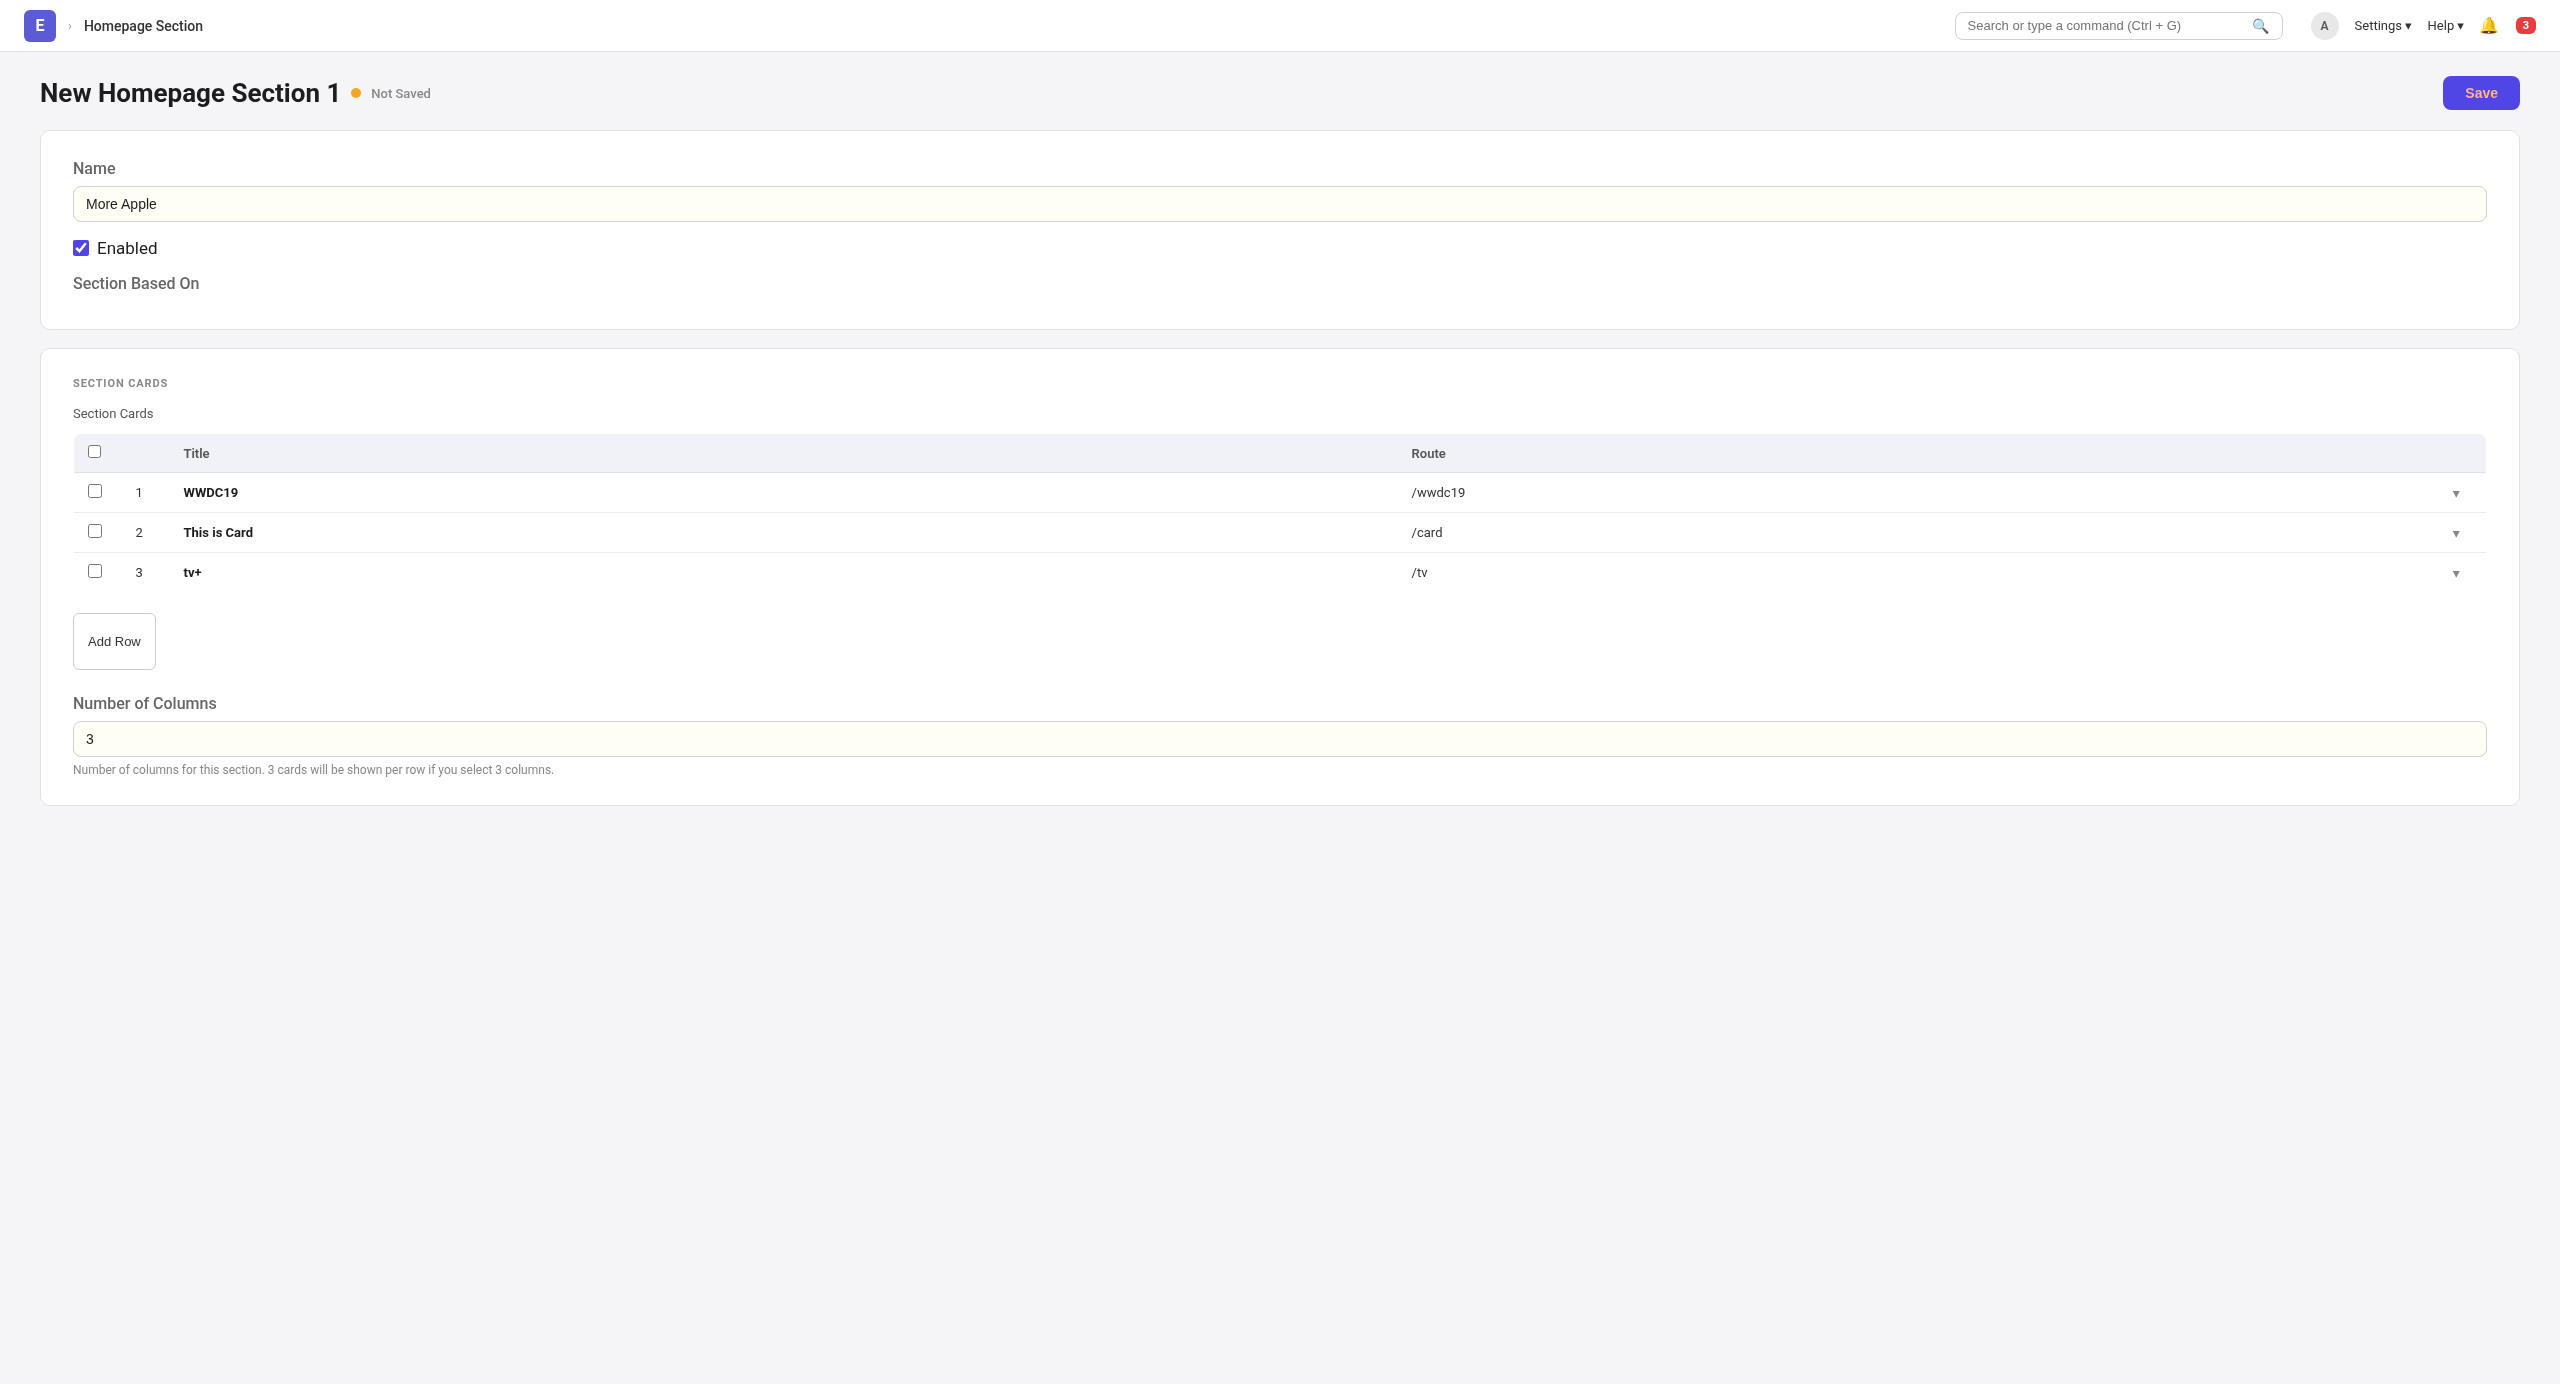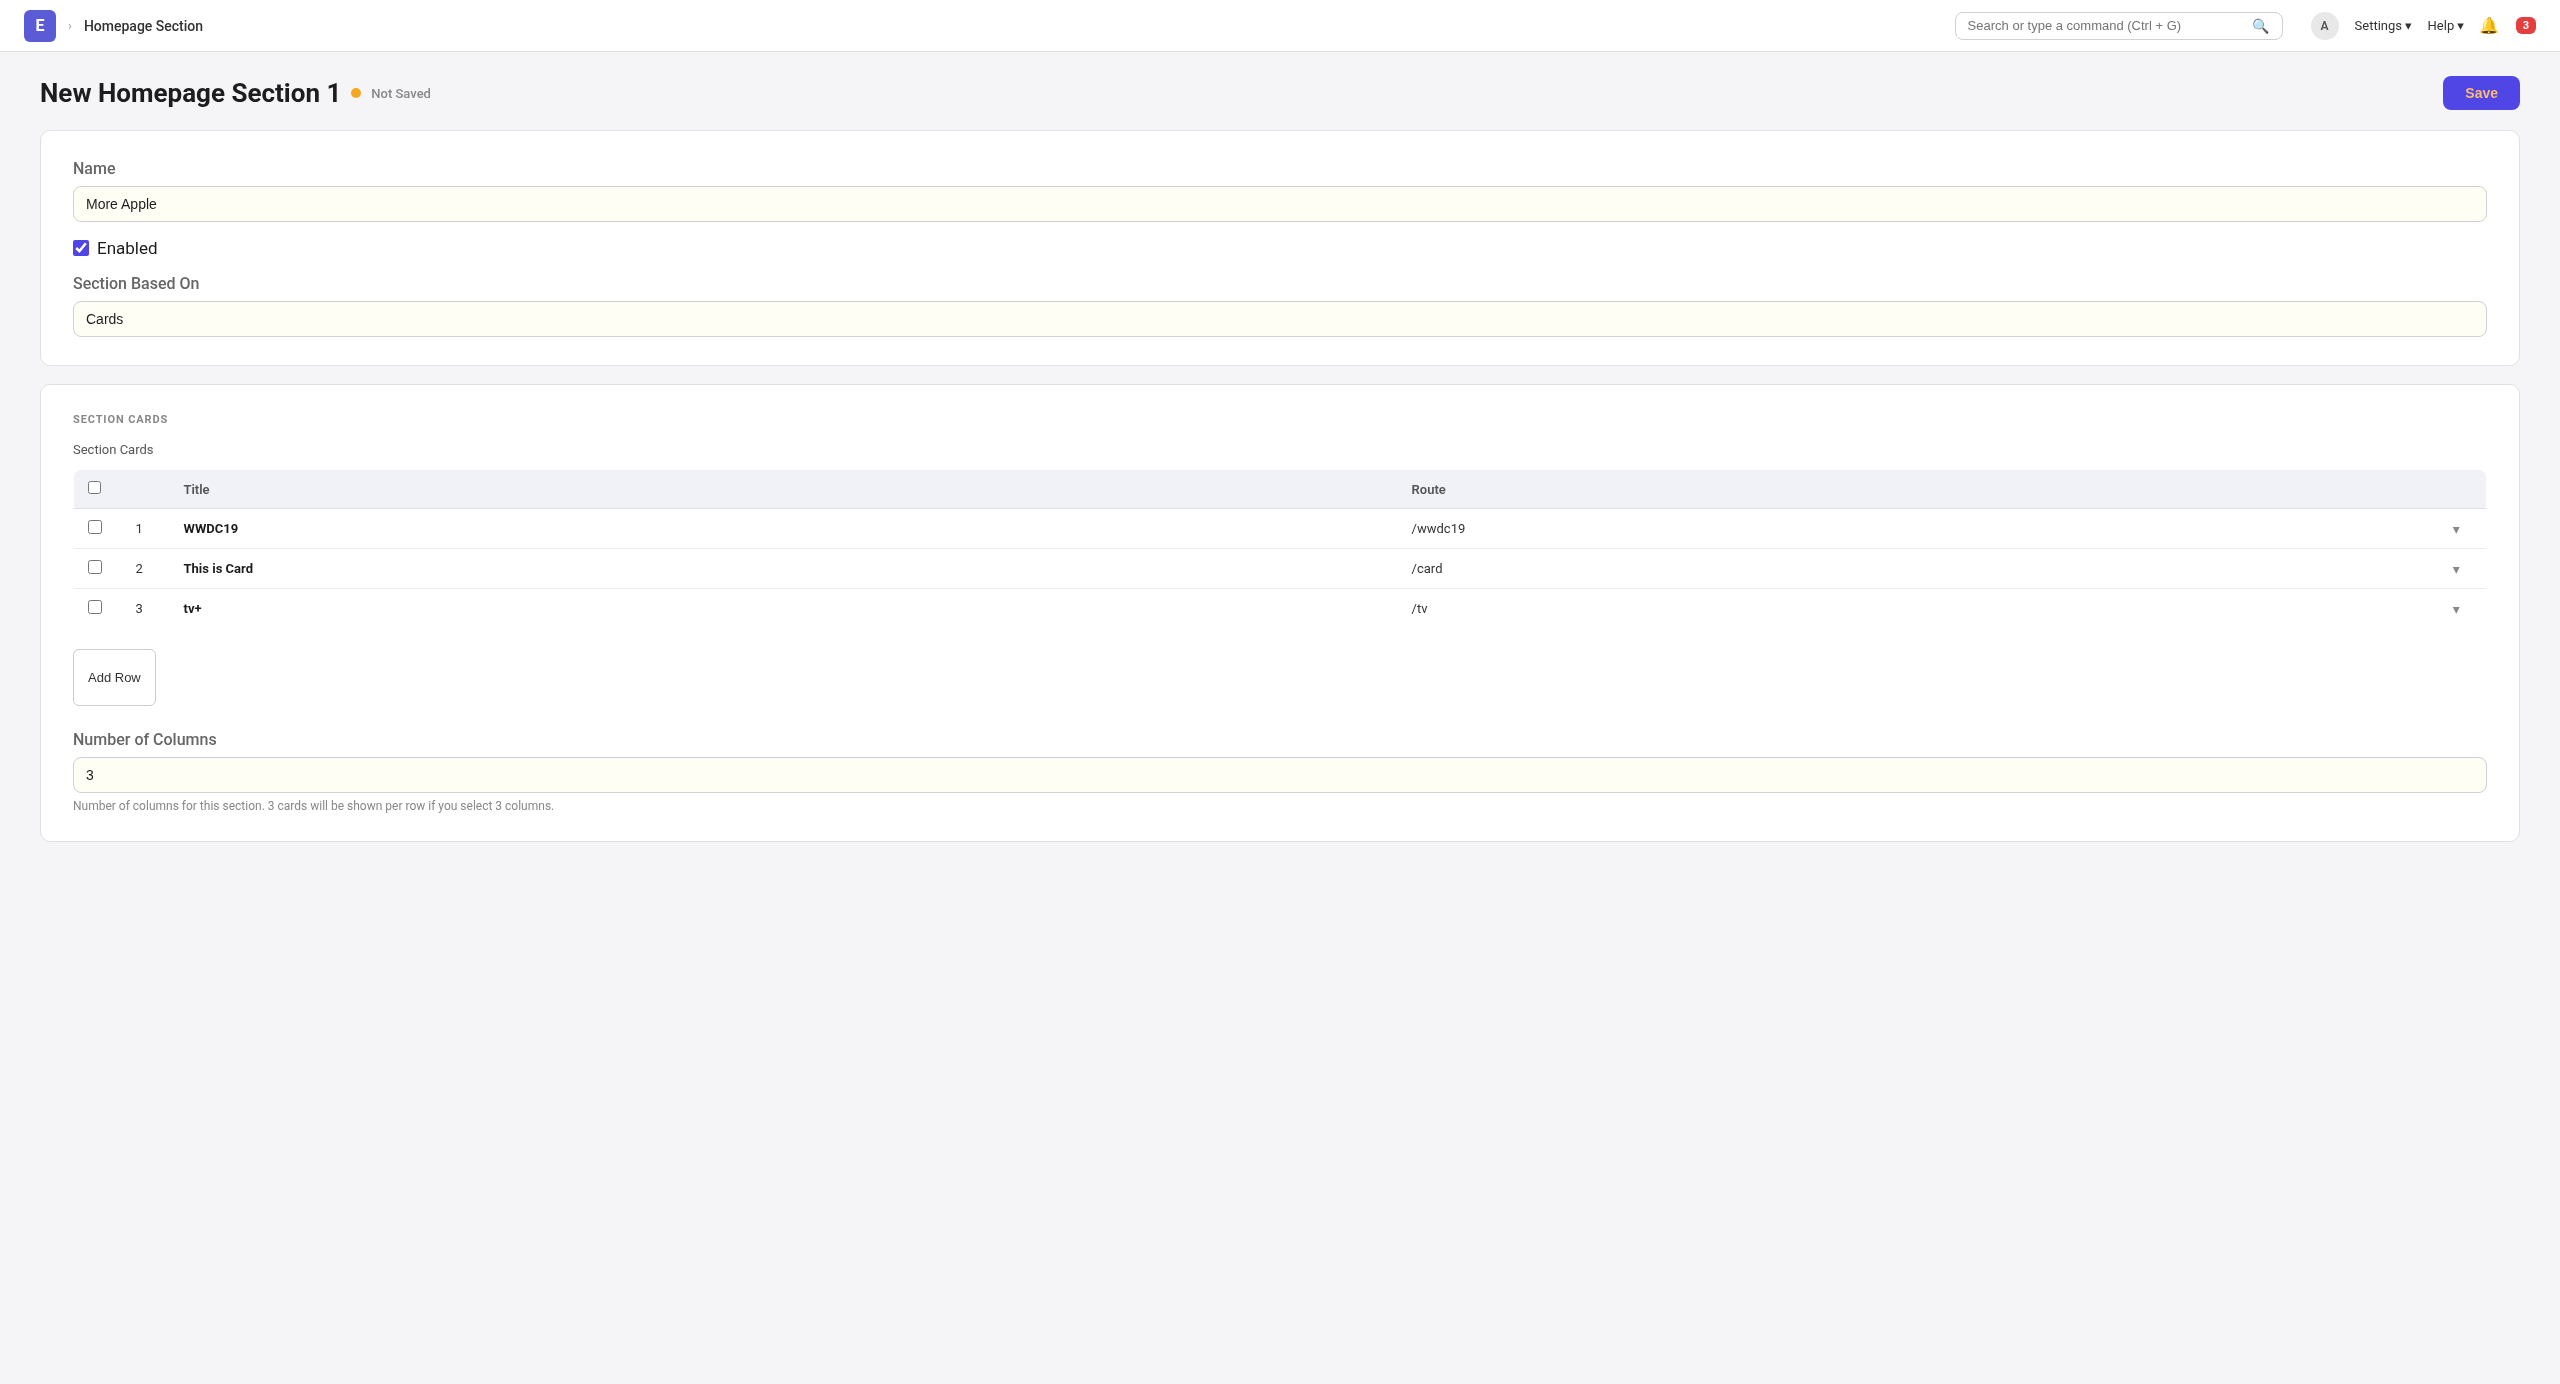--- a/index.html
+++ b/index.html
@@ -285,21 +285,20 @@
       <input class="text-input" type="text" value="More Apple" style="">
     </div>
 
     <div class="checkbox-row">
       <input type="checkbox" class="row-checkbox" checked="" style="">
       <span class="checkbox-label">Enabled</span>
     </div>
 
     <div class="section-based-on">
       <div class="field-label">Section Based On</div>
-      <input class="text-input" type="text" value="Cards" style="">
     </div>
   </div>
 
   <div class="section-cards-card">
     <div class="section-heading">SECTION CARDS</div>
     <div class="section-subheading">Section Cards</div>
 
     <table class="cards-table">
       <thead>
         <tr>

